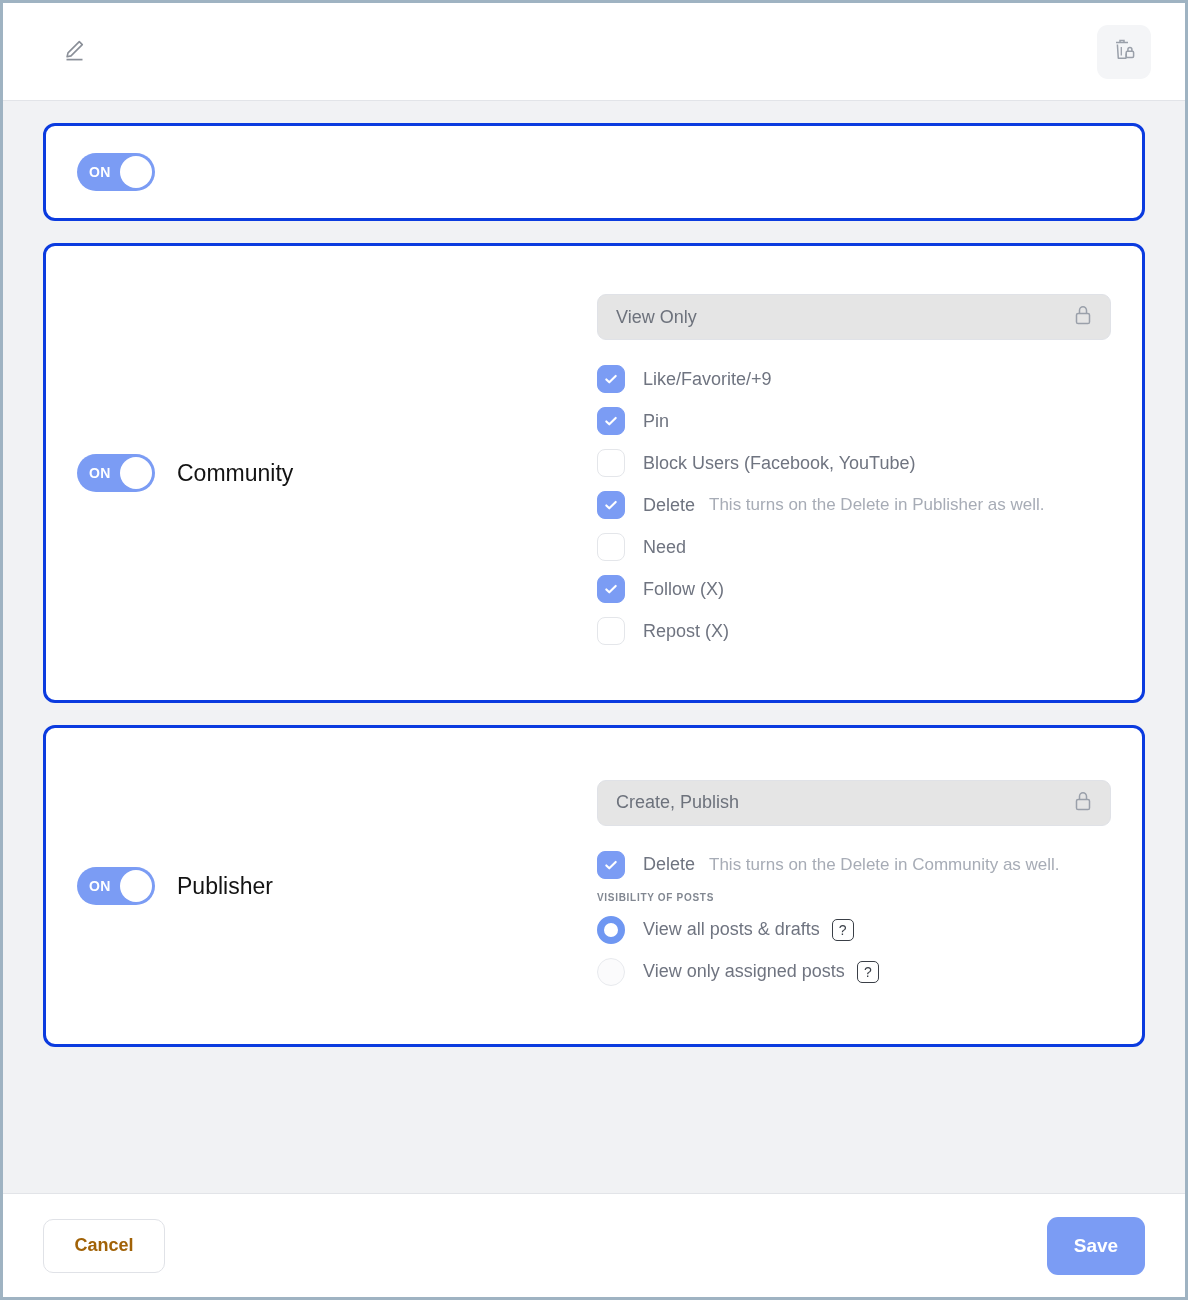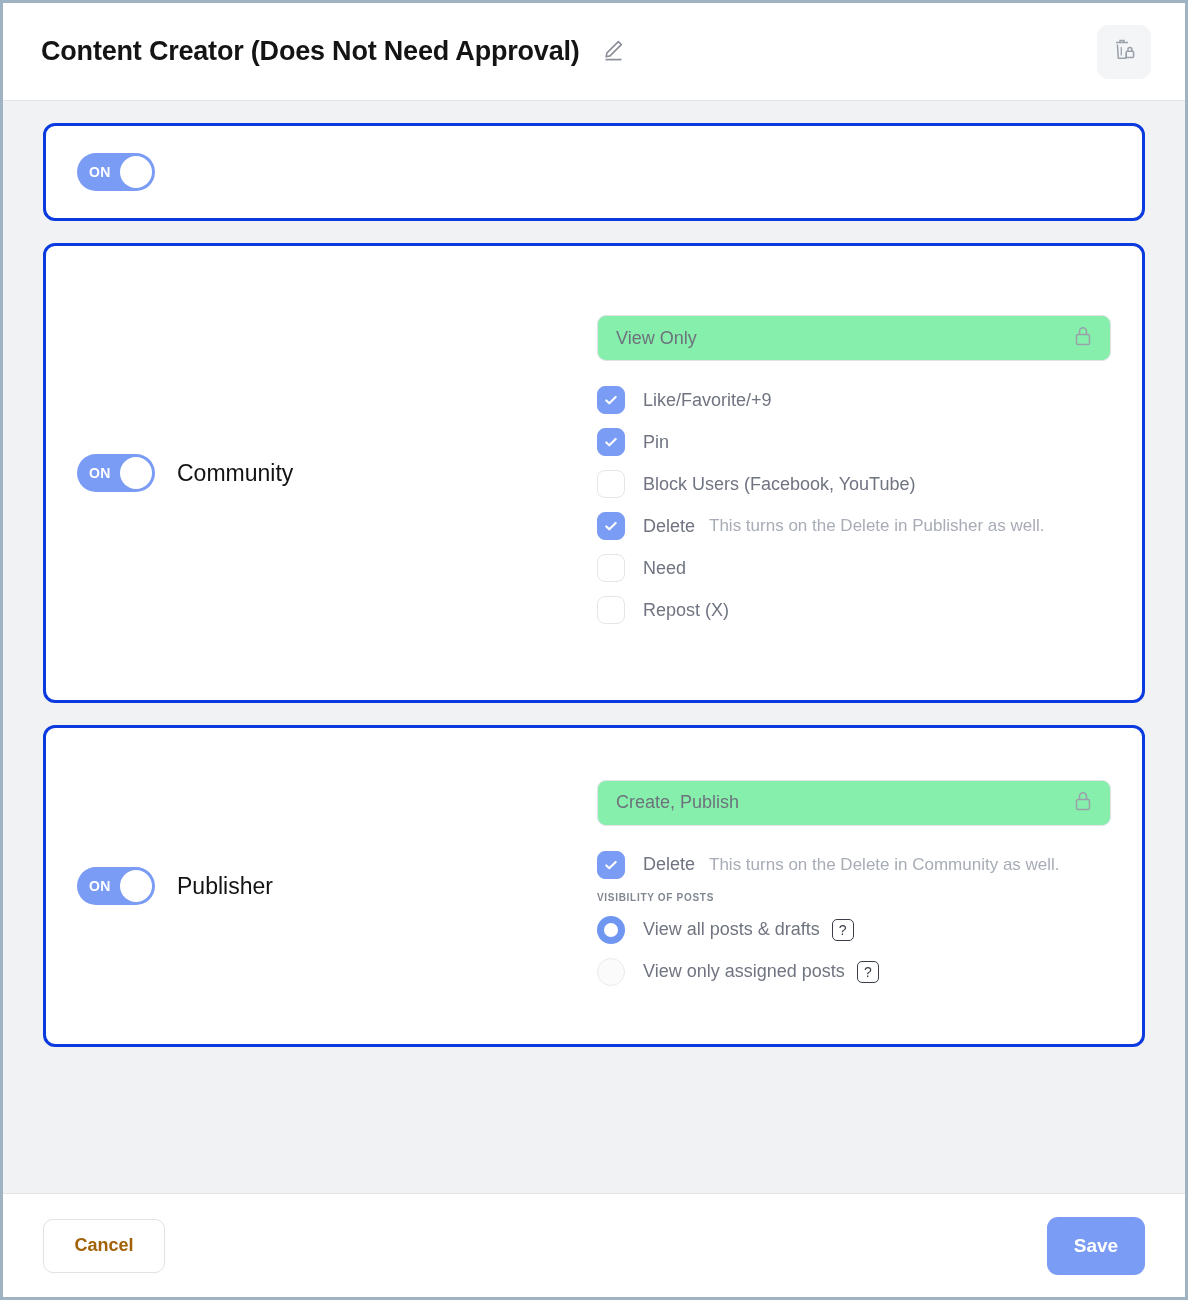--- a/index.html
+++ b/index.html
@@ -125,21 +125,21 @@
     width: 32px; height: 32px;
     border-radius: 50%;
     background: #ffffff;
   }
 
   
   .perm-input {
     height: 46px;
     border: 1px solid #e0e2e7;
     border-radius: 9px;
-    background: #86efac;
+    background: #e5e5e5;
     display: flex;
     align-items: center;
     padding: 0 16px 0 18px;
     margin-bottom: 18px;
   }
   .perm-input .value {
     flex: 1 1 auto;
     font-size: 18px;
     color: #6d727c;
   }
@@ -248,21 +248,20 @@
     color: #ffffff;
     cursor: pointer;
   }
 </style>
 </head>
 <body>
 
 <div class="app-window">
 
   <div class="header">
-    <div class="header-title">Content Creator (Does Not Need Approval)</div>
 
     <div class="edit-icon-btn">
       <span>
         <svg width="26" height="26" viewBox="0 0 26 26">
           <path d="M18.3 4.6 L21.3 7.6 L10.0 18.9 L6.1 19.8 L7.0 15.9 Z" fill="none" stroke="#8a8f98" stroke-width="1.6" stroke-linejoin="round"></path>
           <line x1="5.5" y1="22.6" x2="21.5" y2="22.6" stroke="#8a8f98" stroke-width="1.7"></line>
         </svg>
       </span>
     </div>
 
@@ -343,20 +342,28 @@
           </span>
           <span class="opt-label">Delete</span>
           <span class="opt-hint">This turns on the Delete in Publisher as well.</span>
         </div>
 
         <div class="opt-row">
           <span class="chk off"></span>
           <span class="opt-label">Need</span>
         </div>
 
+        <div class="opt-row">
+          <span class="chk on">
+            <svg width="16" height="16" viewBox="0 0 16 16">
+                <path d="M3.3 8.4 L6.3 11.3 L12.7 4.9" fill="none" stroke="#ffffff" stroke-width="2.1" stroke-linecap="round" stroke-linejoin="round"></path>
+              </svg>
+          </span>
+          <span class="opt-label">Follow (X)</span>
+        </div>
 
         <div class="opt-row">
           <span class="chk off"></span>
           <span class="opt-label">Repost (X)</span>
         </div>
 
       </div>
     </div>
 
     <div class="module-card detailed publisher">

